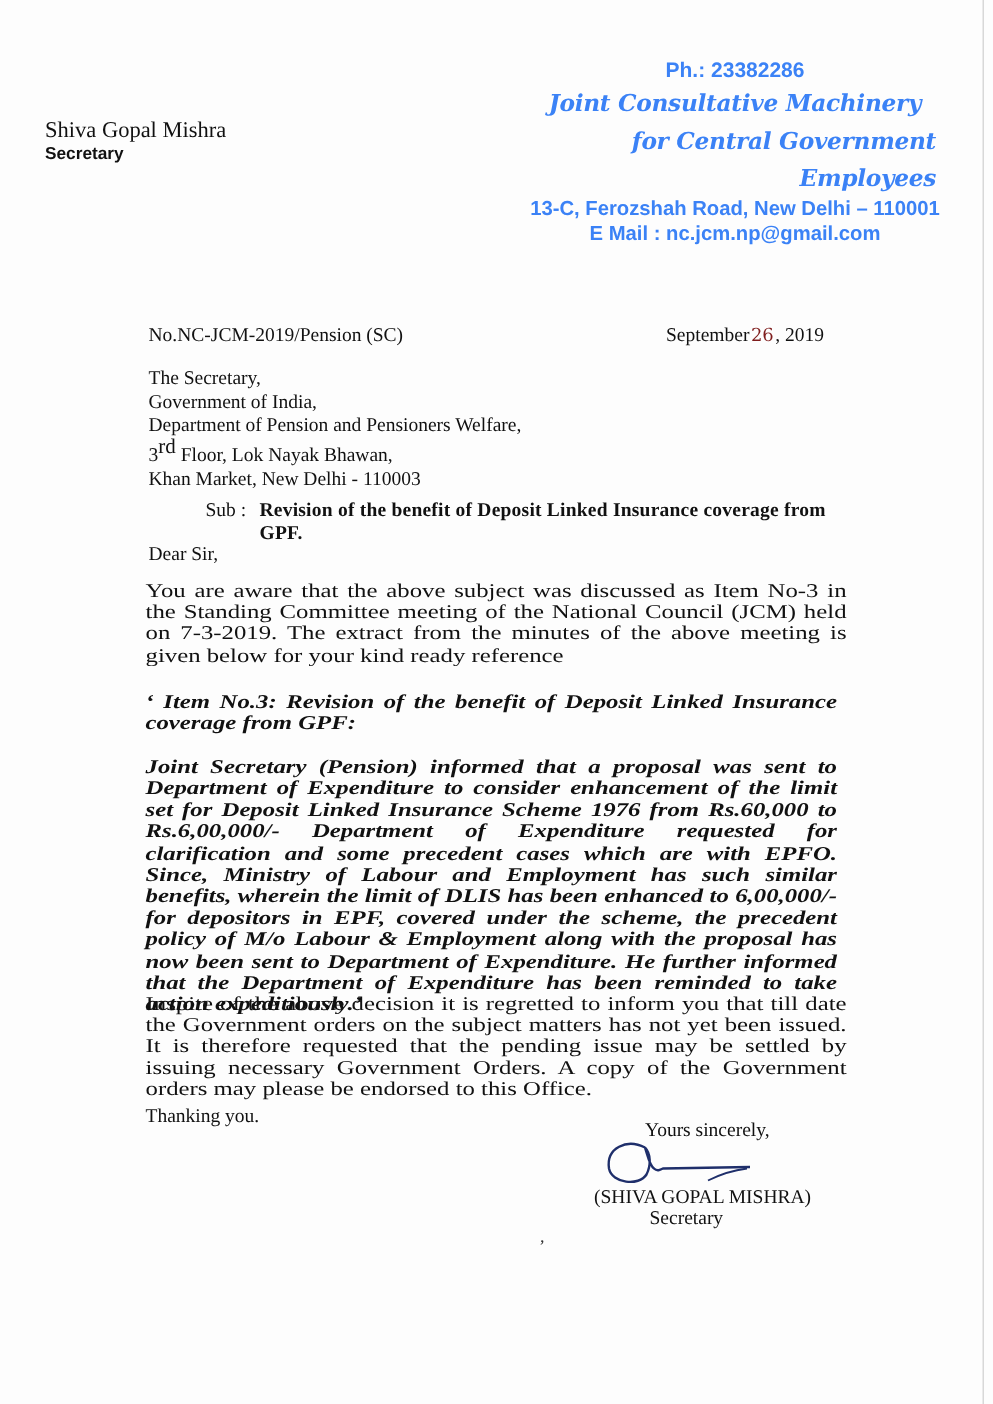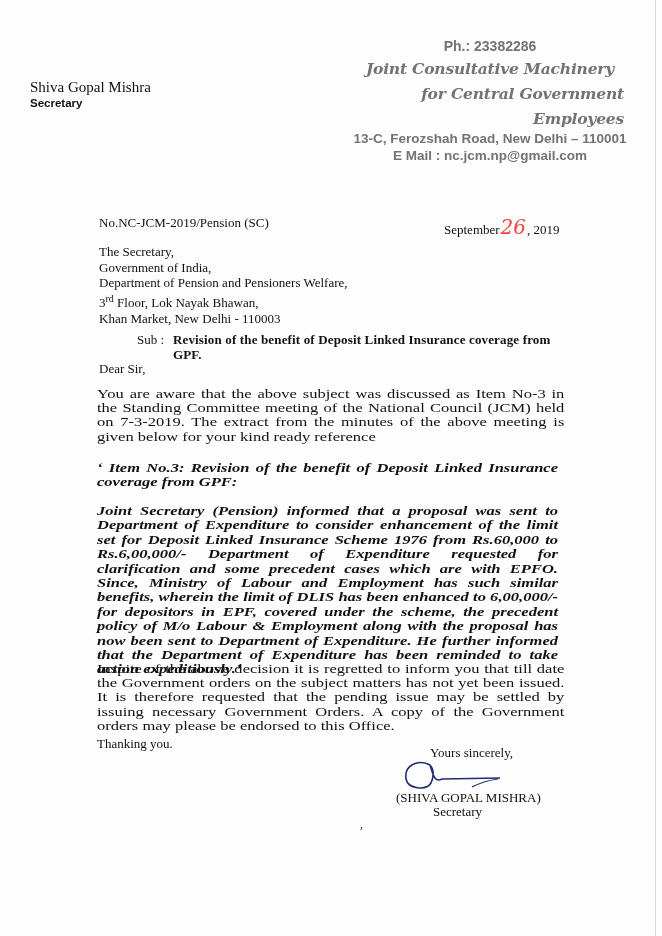--- a/index.html
+++ b/index.html
@@ -4,34 +4,34 @@
 <style>
   html, body { margin: 0; padding: 0; background: #ffffff; }
   body { width: 662px; height: 936px; position: relative; overflow: hidden; color: #111; }
   .page { position: absolute; left: 0; top: 0; width: 662px; height: 936px; background: #fdfdfd; }
   .edge { position: absolute; top: 0; right: 6px; width: 1px; height: 936px; background: #d8d8d8; }
 
   .sender { position: absolute; left: 30px; top: 79px; text-align: left; width: 120px; }
   .sender .name { font-family: "Liberation Serif", serif; font-size: 15px; white-space: nowrap; }
   .sender .role { font-family: "Liberation Sans", sans-serif; font-size: 11.5px; font-weight: bold; margin-top: 1px; }
 
-  .letterhead { position: absolute; left: 350px; top: 37px; width: 280px; text-align: center; font-family: "Liberation Sans", sans-serif; font-weight: bold; color: #737373; }
+  .letterhead { position: absolute; left: 350px; top: 37px; width: 280px; text-align: center; font-family: "Liberation Sans", sans-serif; font-weight: bold; color: #3b82f6; }
   .letterhead .phone { font-size: 14px; line-height: 19px; }
   .letterhead .council { font-size: 14px; line-height: 19px; }
   .letterhead .script { font-family: "DejaVu Serif", serif; font-style: italic; font-weight: bold; font-size: 15.5px; line-height: 25px; letter-spacing: -0.2px; }
   .letterhead .script2 { text-align: right; padding-right: 6px; }
   .letterhead .addr { font-size: 13.5px; line-height: 17px; margin-top: -1px; }
   .letterhead .mail { font-size: 13.5px; line-height: 18px; }
 
   .refline { position: absolute; left: 99px; top: 215px; font-family: "Liberation Serif", serif; font-size: 13px; }
   .date { position: absolute; left: 444px; top: 215px; font-family: "Liberation Serif", serif; font-size: 13px; white-space: nowrap; }
-  .date .hand { font-family: "DejaVu Serif", serif; font-style: italic; font-size: 20px; color: #ef4444; margin: 0 1px; }
+  .date .hand { font-family: "DejaVu Serif", serif; font-size: 12px; color: #7f1d1d; margin: 0 1px; }
 
   .addressee { position: absolute; left: 99px; top: 244px; font-family: "Liberation Serif", serif; font-size: 13px; line-height: 15.6px; }
-  .addressee sup { font-size: 10px; }
+  .addressee sup { font-size: 14px; }
 
   .subject { position: absolute; left: 137px; top: 332px; width: 420px; font-family: "Liberation Serif", serif; font-size: 13px; line-height: 15px; display: flex; }
   .subject .lbl { width: 36px; flex: none; }
   .subject .txt { font-weight: bold; letter-spacing: 0.15px; }
 
   .salutation { position: absolute; left: 99px; top: 361px; font-family: "Liberation Serif", serif; font-size: 13px; }
 
   .para { position: absolute; left: 97px; width: 368px; font-family: "Liberation Serif", serif; font-size: 13px; line-height: 14.2px; text-align: justify; transform-origin: left top; transform: scaleX(1.27); }
   .p1 { top: 387px; }
   .p2 { top: 461px; font-style: italic; font-weight: bold; width: 363px; }

